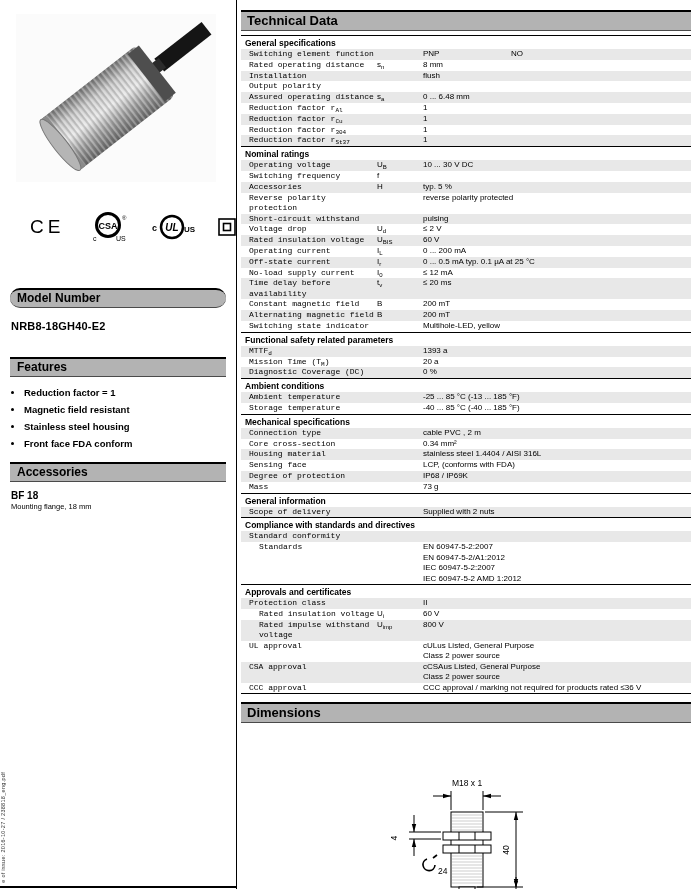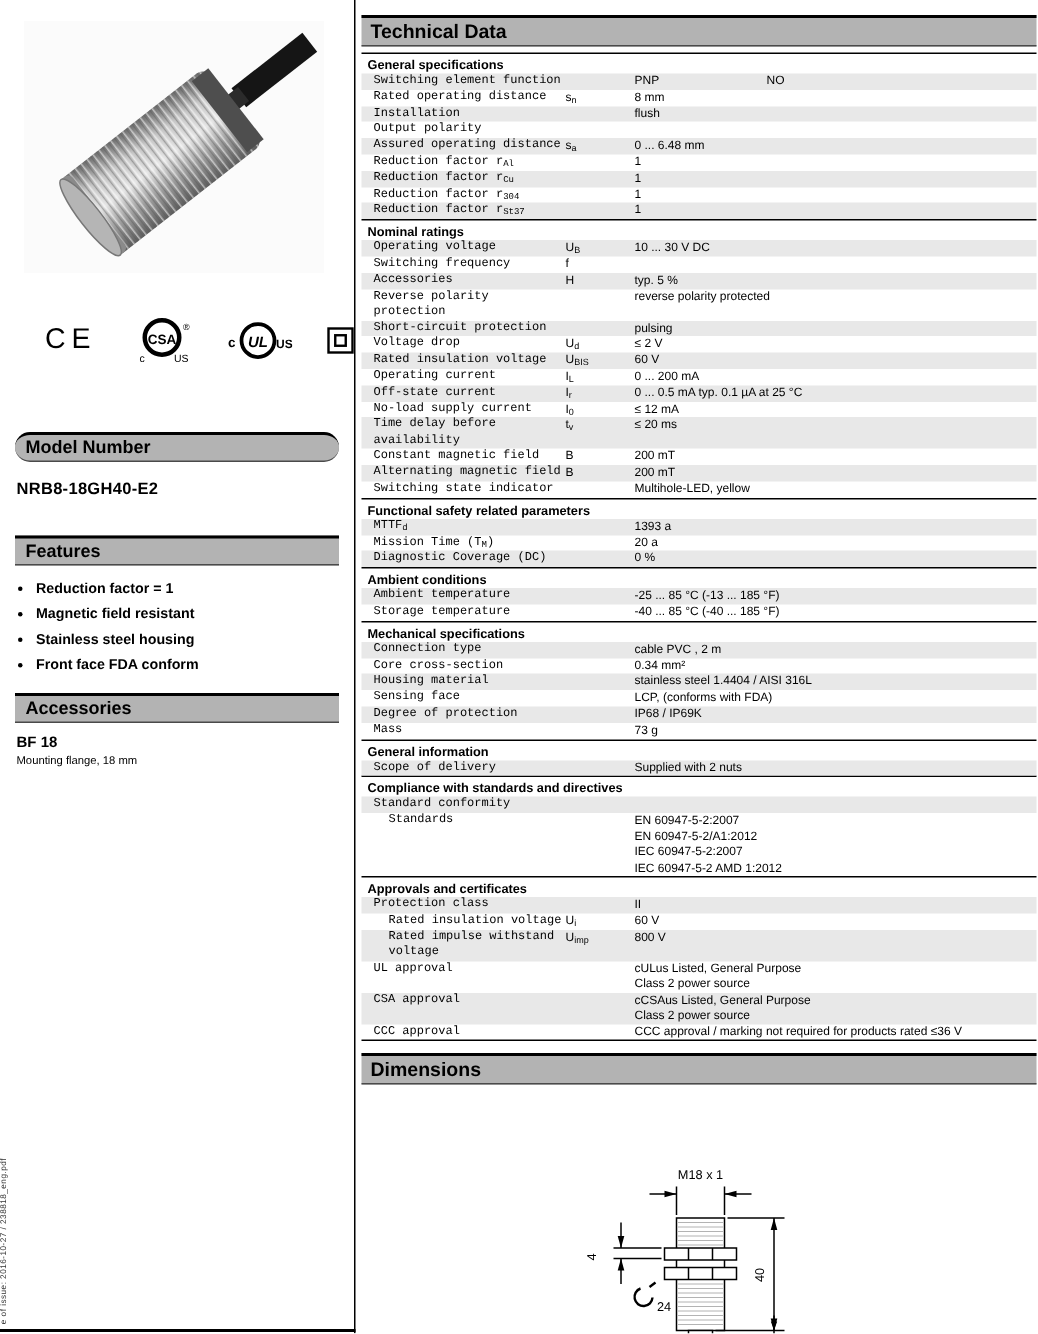--- a/index.html
+++ b/index.html
@@ -219,21 +219,21 @@
           <span class="lab">Accessories</span>
           <span class="sym">H</span>
           <span class="val">typ. 5  %</span>
         </div>
         <div class="row">
           <span class="lab">Reverse polarity protection</span>
           <span class="sym"></span>
           <span class="val">reverse polarity protected</span>
         </div>
         <div class="row shaded">
-          <span class="lab">Short-circuit protection</span>
+          <span class="lab">Short-circuit withstand</span>
           <span class="sym"></span>
           <span class="val">pulsing</span>
         </div>
         <div class="row">
           <span class="lab">Voltage drop</span>
           <span class="sym">U<sub>d</sub></span>
           <span class="val">≤ 2 V</span>
         </div>
         <div class="row shaded">
           <span class="lab">Rated insulation voltage</span>

